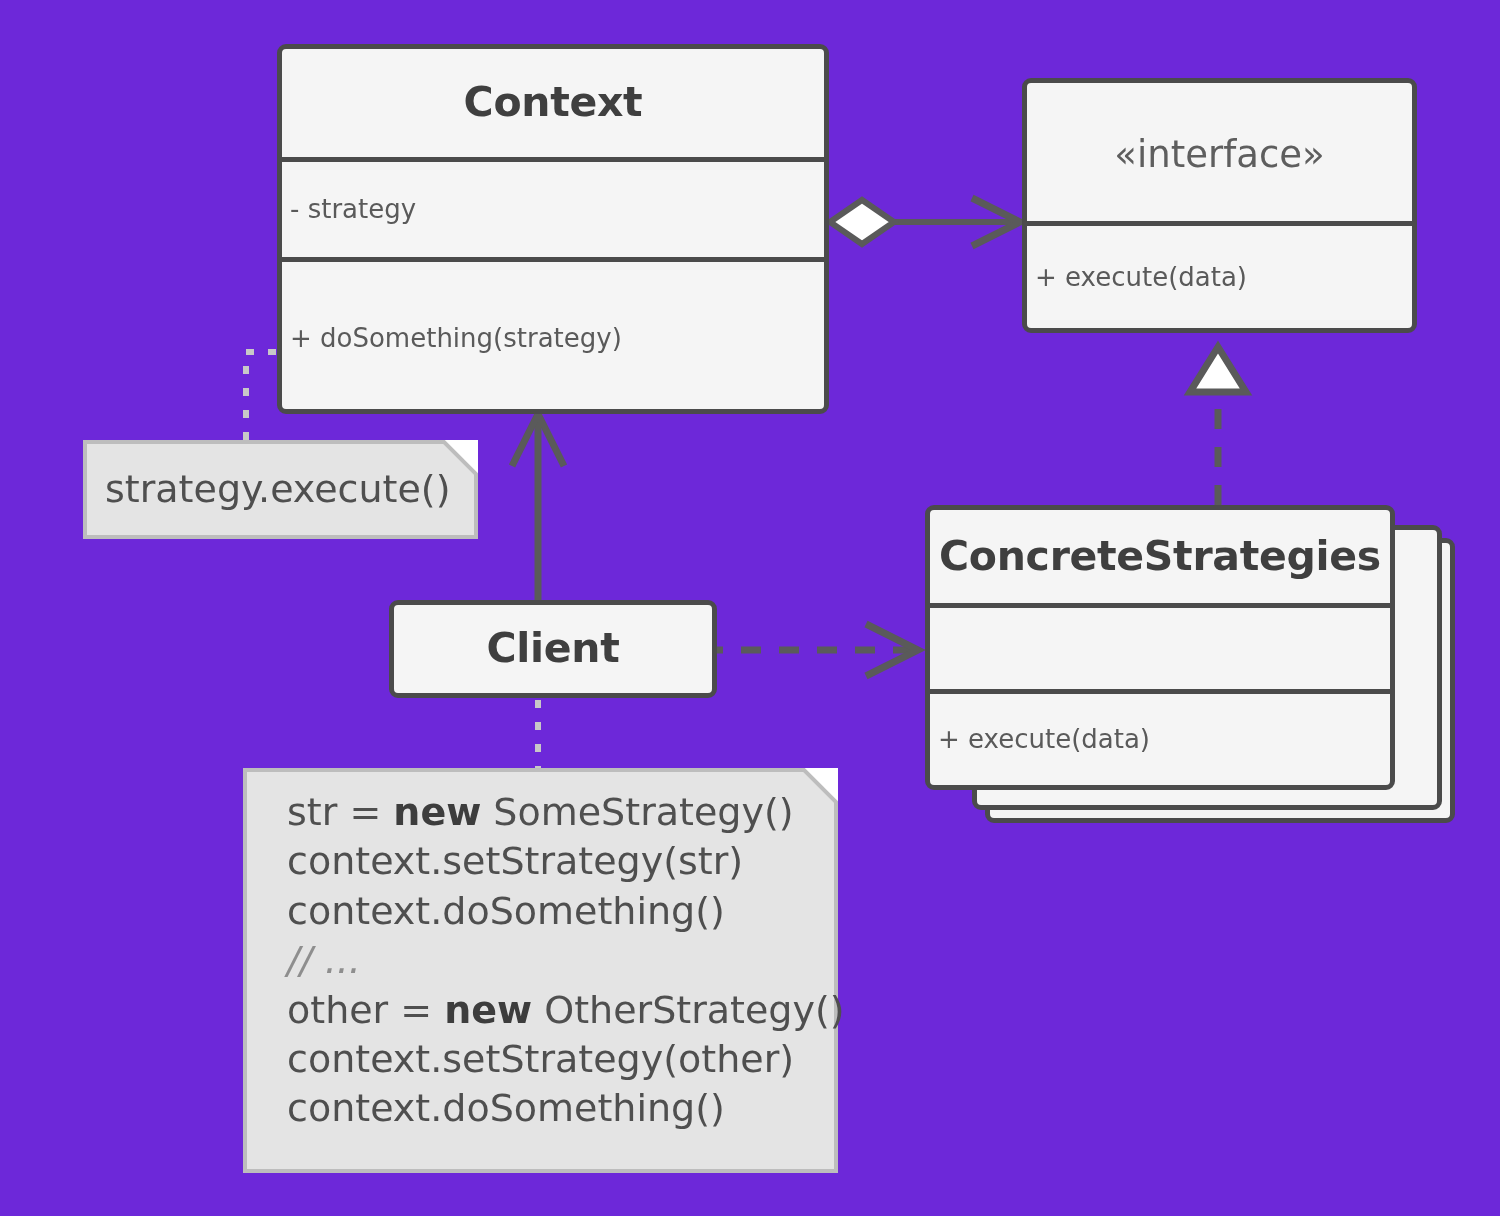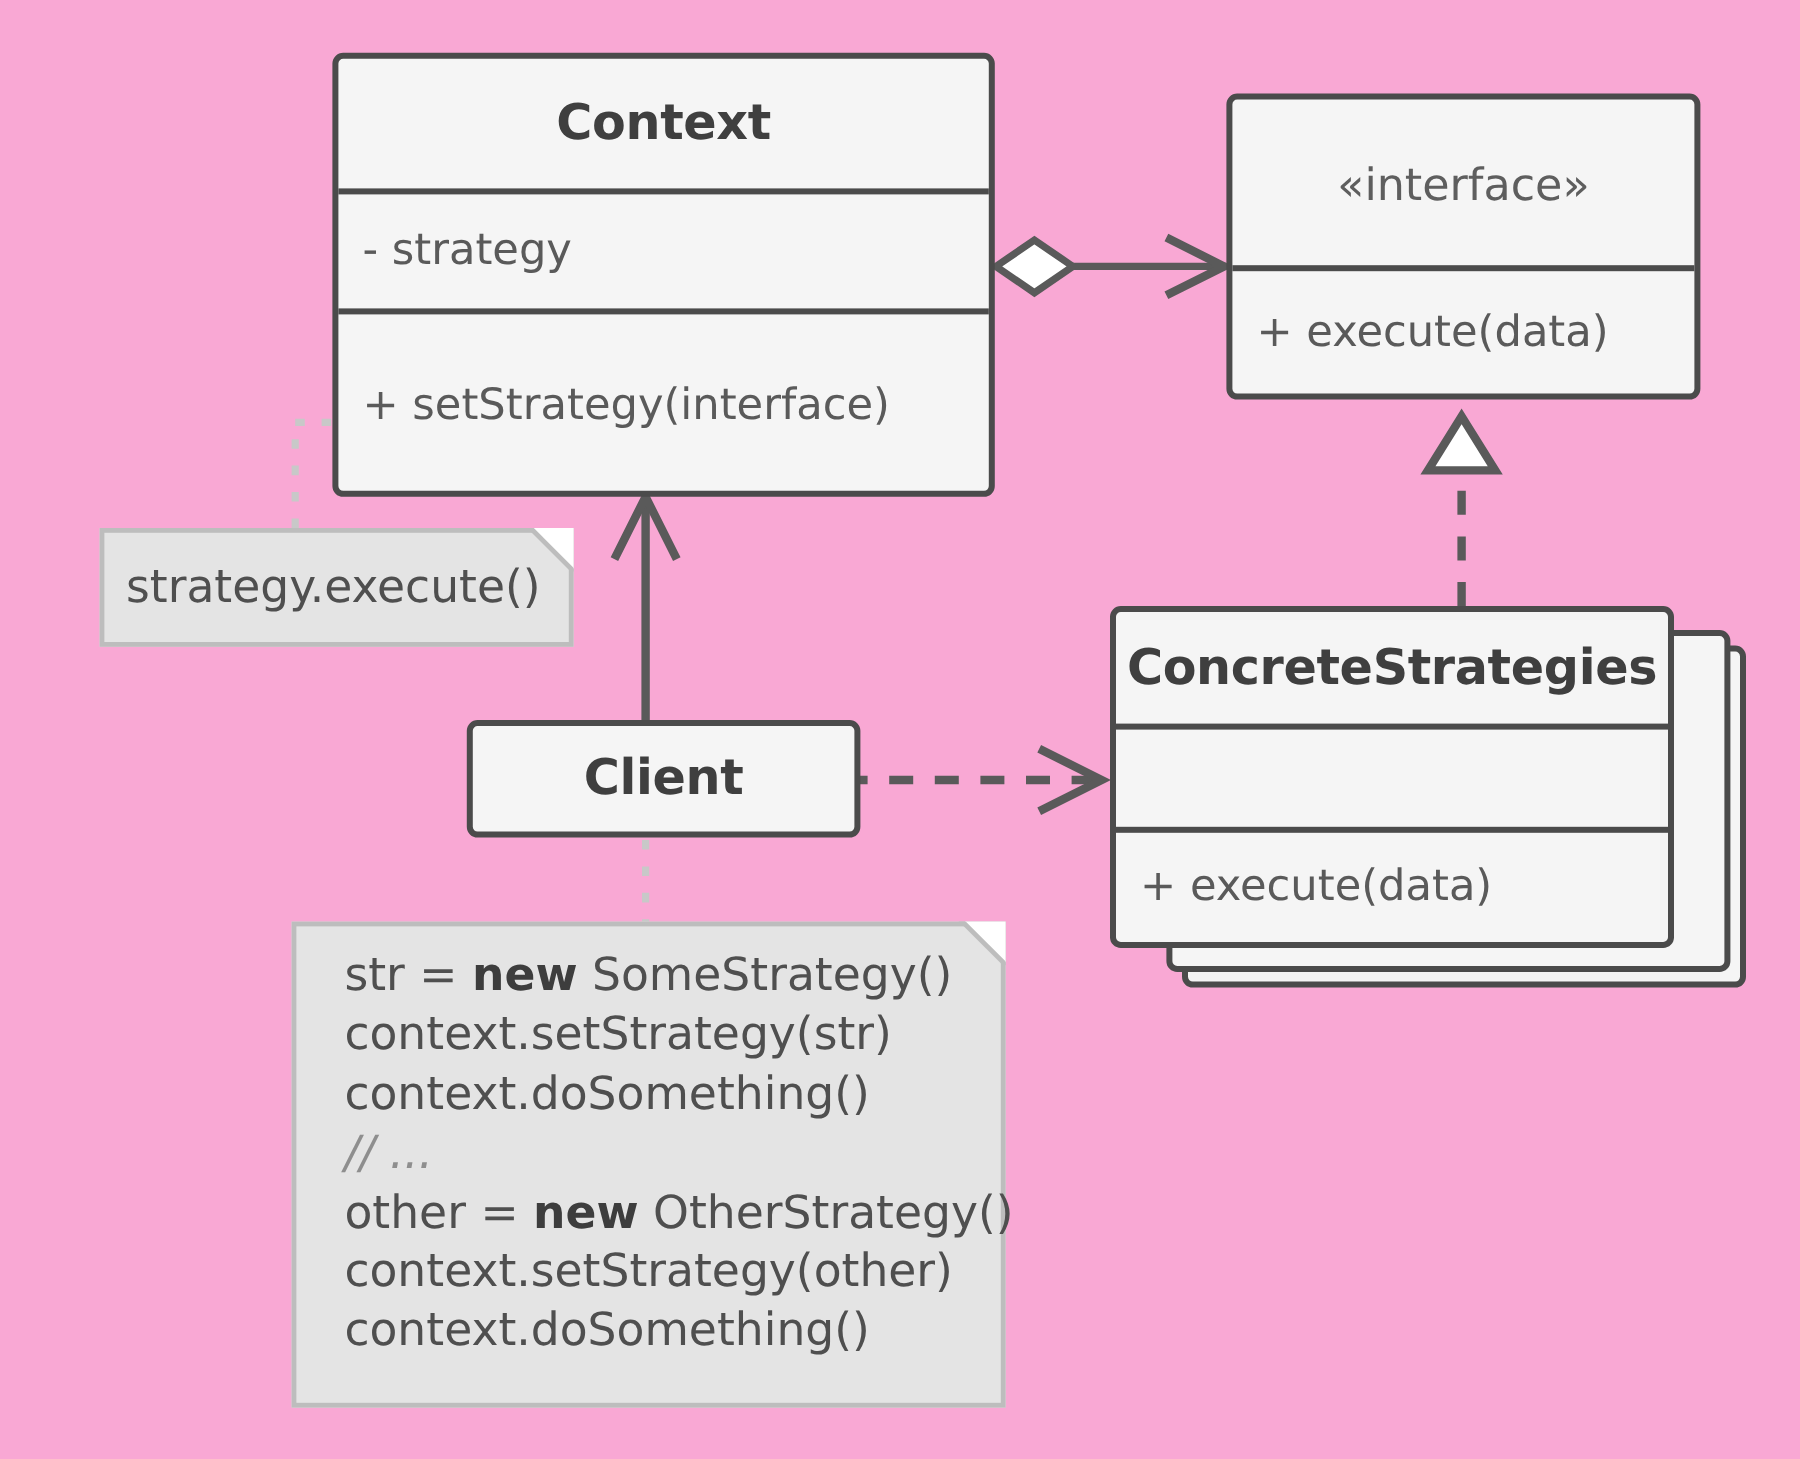--- a/index.html
+++ b/index.html
@@ -1,21 +1,21 @@
 <!DOCTYPE html>
 <html><head>
 <meta charset="utf-8">
 <style>
   html,body{margin:0;padding:0;background:#ffffff;}
   body{
     width:1500px;height:1216px;
     font-family:"DejaVu Sans","Liberation Sans",sans-serif;
     -webkit-font-smoothing:antialiased;
   }
-  #canvas{position:relative;width:1500px;height:1216px;overflow:hidden;background:#f9a8d4;}
+  #canvas{position:relative;width:1500px;height:1216px;overflow:hidden;background:#6d28d9;}
 
   
   .uml-box{
     position:absolute;
     background:#f5f5f5;
     border:5px solid #4b4b4b;
     border-radius:9px;
     box-sizing:border-box;
   }
   .compartment{
@@ -35,23 +35,23 @@
   }
   .cls-stereo{
     text-align:center;
     color:#5e5e5e;
     font-size:37px;
     line-height:1.14;
     font-weight:normal;
   }
   .member{
     color:#5a5a5a;
-    font-size:36px;
+    font-size:26px;
     line-height:1.24;
-    padding-left:20px;
+    padding-left:8px;
     white-space:nowrap;
   }
 
   
   .note{
     position:absolute;
     background:#e4e4e4;
     border:4px solid #bdbdbd;
     box-sizing:border-box;
     color:#4f4f4f;
@@ -128,21 +128,21 @@
   <div class="uml-box" style="left:972px;top:525px;width:470px;height:285px;"></div>
 
   <div class="uml-box" style="left:277px;top:44px;width:552px;height:370px;display:flex;flex-direction:column;">
     <div class="compartment" style="height:108px;">
       <div class="cls-name">Context</div>
     </div>
     <div class="compartment" style="height:100px;">
       <div class="member">- strategy</div>
     </div>
     <div class="compartment" style="flex:1;padding-top:6px;">
-      <div class="member">+ setStrategy(interface)</div>
+      <div class="member">+ doSomething(strategy)</div>
     </div>
   </div>
 
   <div class="uml-box" style="left:1022px;top:78px;width:395px;height:255px;display:flex;flex-direction:column;">
     <div class="compartment" style="height:138px;padding-top:6px;">
       <div class="cls-stereo">«interface»</div>
     </div>
     <div class="compartment" style="flex:1;">
       <div class="member">+ execute(data)</div>
     </div>

